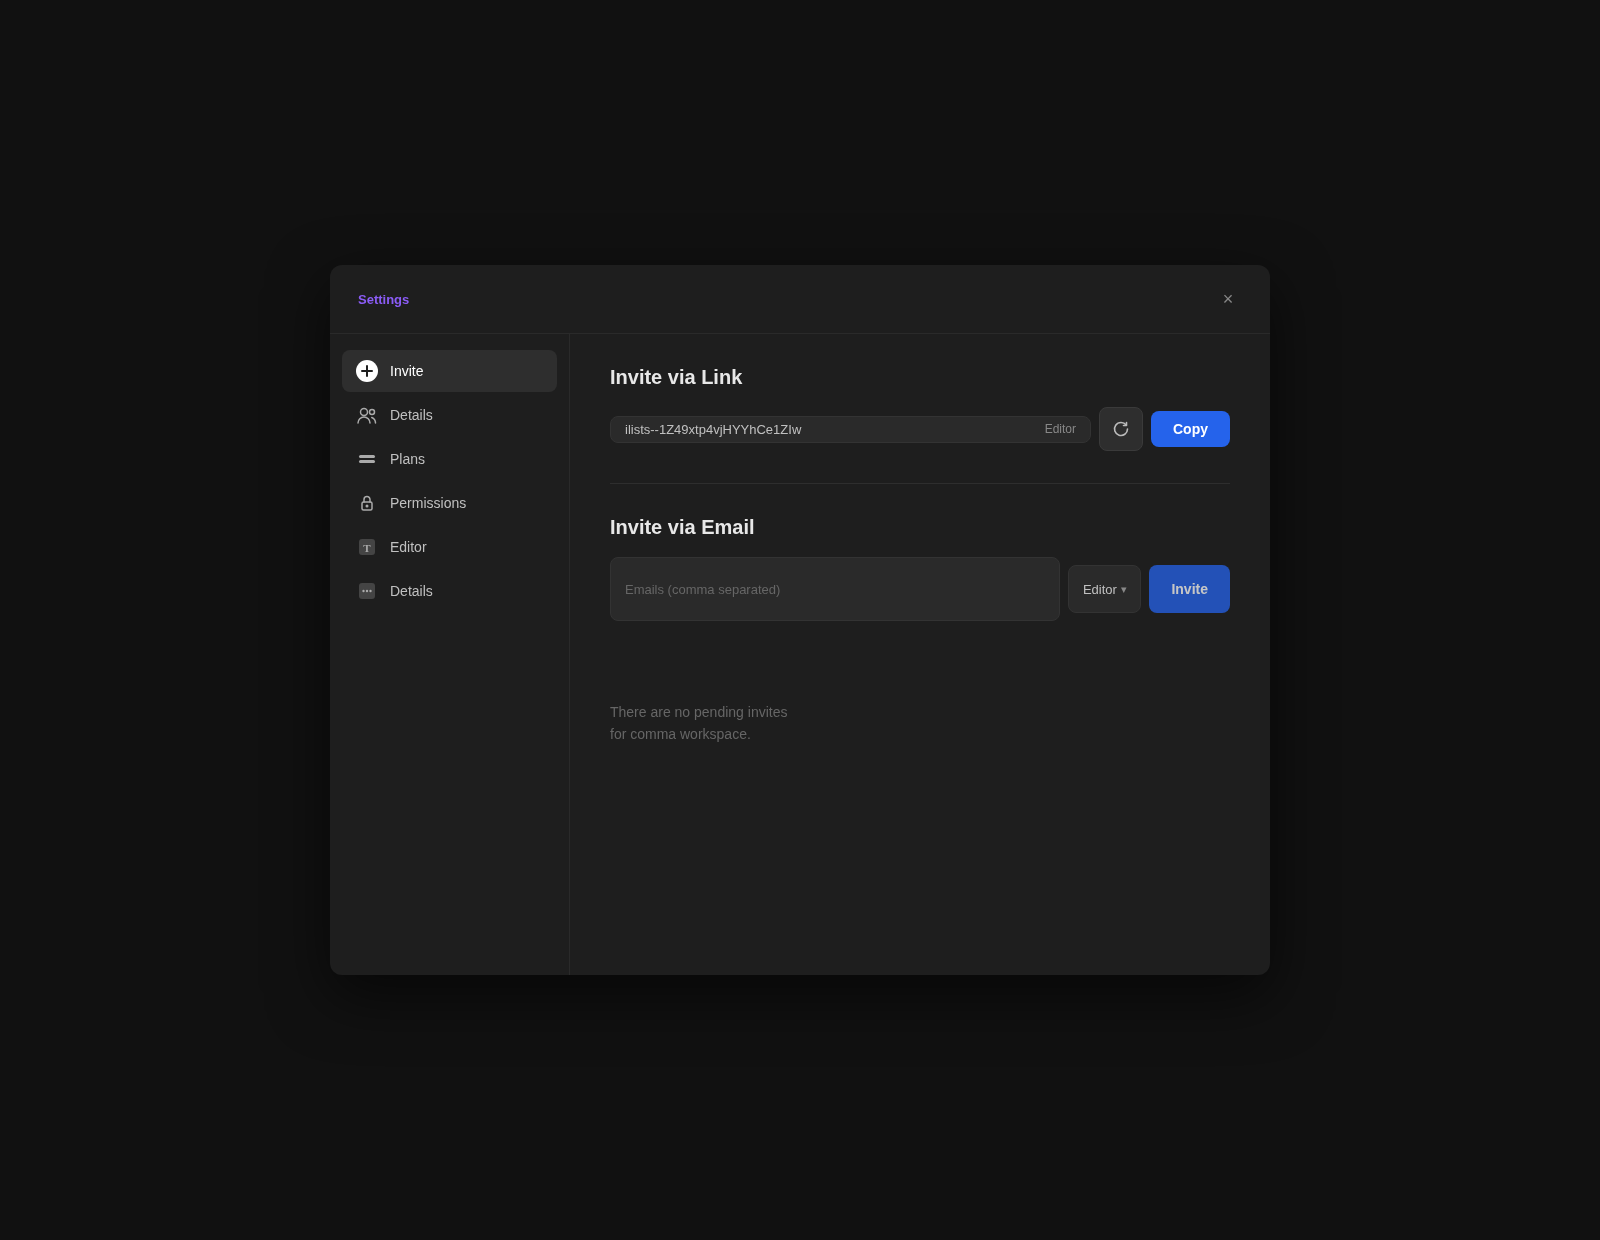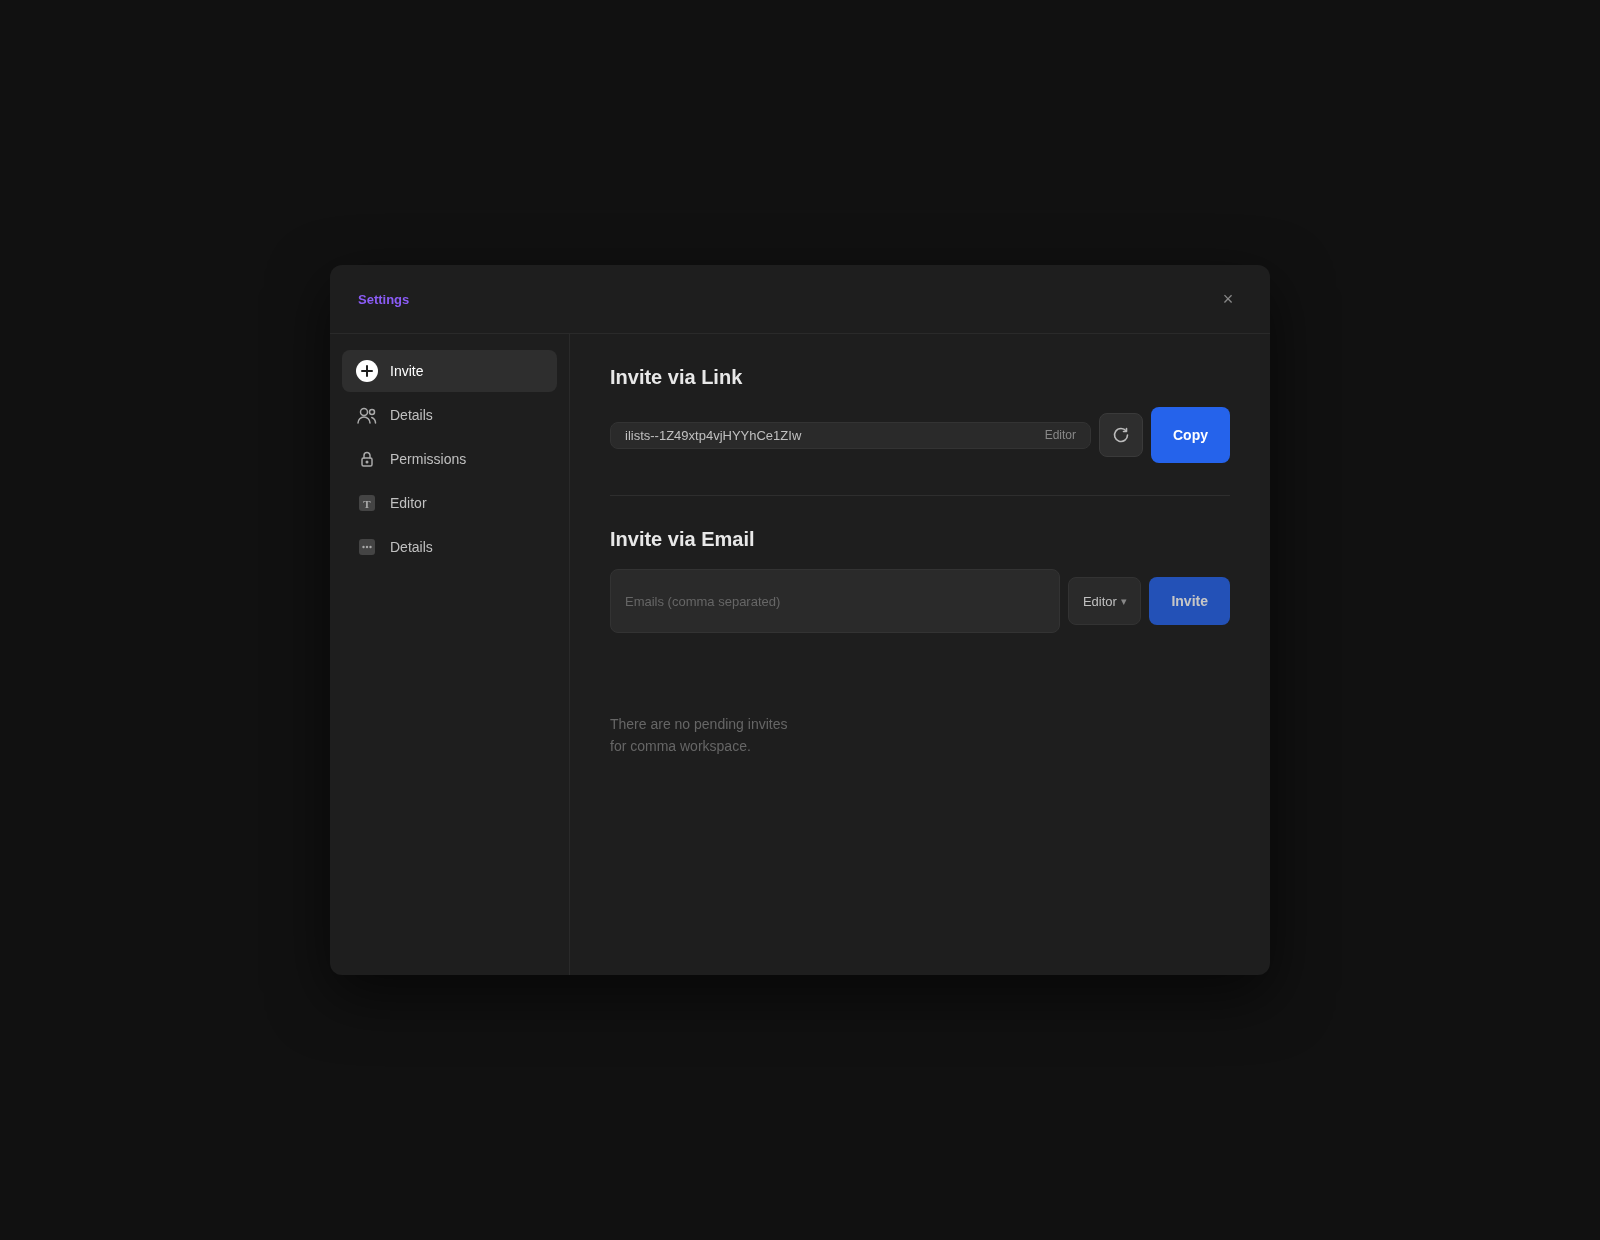--- a/index.html
+++ b/index.html
@@ -173,21 +173,21 @@
       border-radius: 8px;
       cursor: pointer;
       display: flex;
       align-items: center;
       justify-content: center;
       color: #bbb;
       flex-shrink: 0;
     }
 
     .copy-btn {
-      height: 56px;
+      height: 36px;
       padding: 0 22px;
       background: #2563eb;
       border: none;
       border-radius: 8px;
       color: #fff;
       font-size: 14px;
       font-weight: 600;
       cursor: pointer;
       flex-shrink: 0;
     }
@@ -307,20 +307,29 @@
           <svg width="22" height="22" viewBox="0 0 22 22" fill="none">
             <circle cx="8" cy="8" r="3.5" stroke="#aaa" stroke-width="1.5"></circle>
             <path d="M2 19c0-3.314 2.686-6 6-6s6 2.686 6 6" stroke="#aaa" stroke-width="1.5" stroke-linecap="round"></path>
             <circle cx="16" cy="8" r="2.5" stroke="#aaa" stroke-width="1.5"></circle>
             <path d="M19.5 19c0-2.485-1.567-4.612-3.75-5.5" stroke="#aaa" stroke-width="1.5" stroke-linecap="round"></path>
           </svg>
         </span>
         <span>Details</span>
       </div>
 
+      <div class="sidebar-item">
+        <span class="sidebar-icon">
+          <svg width="22" height="22" viewBox="0 0 22 22" fill="none">
+            <rect x="3" y="7" width="16" height="3" rx="1.5" fill="#aaa"></rect>
+            <rect x="3" y="12" width="16" height="3" rx="1.5" fill="#aaa"></rect>
+          </svg>
+        </span>
+        <span>Plans</span>
+      </div>
 
       <div class="sidebar-item">
         <span class="sidebar-icon">
           <svg width="22" height="22" viewBox="0 0 22 22" fill="none">
             <rect x="6" y="10" width="10" height="8" rx="1.5" stroke="#aaa" stroke-width="1.5"></rect>
             <path d="M8 10V7.5a3 3 0 1 1 6 0V10" stroke="#aaa" stroke-width="1.5" stroke-linecap="round"></path>
             <circle cx="11" cy="14" r="1.5" fill="#aaa"></circle>
           </svg>
         </span>
         <span>Permissions</span>

